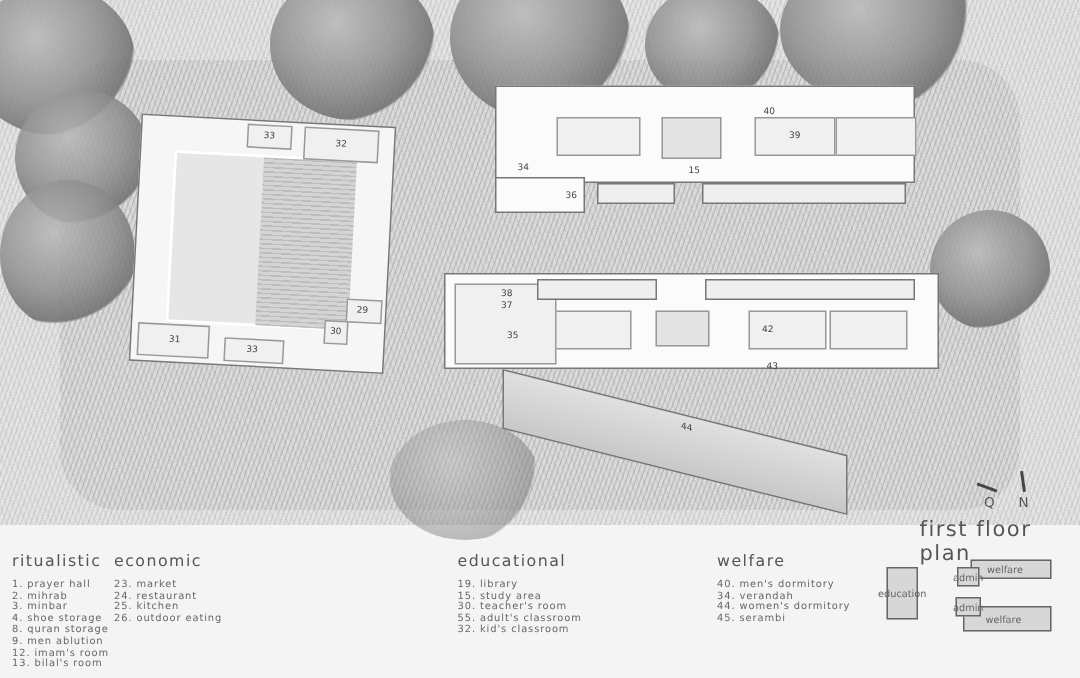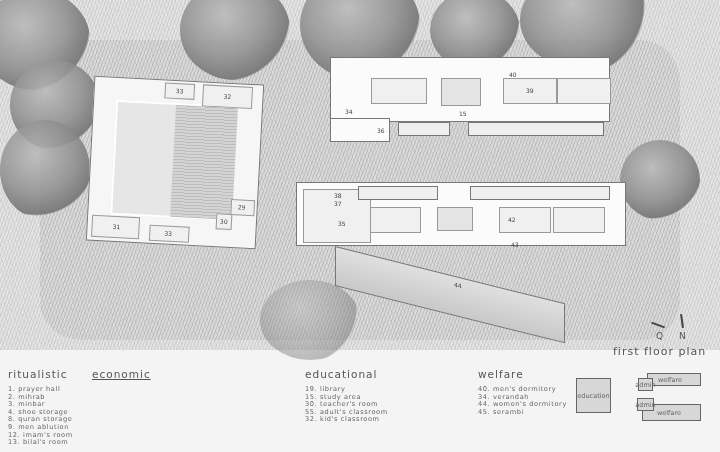--- a/index.html
+++ b/index.html
@@ -13,21 +13,21 @@
       repeating-linear-gradient(70deg, rgba(140,140,140,.25) 0 1px, rgba(0,0,0,0) 1px 4px),
       #d6d6d6; filter: blur(.3px); }
   .bldg { position: absolute; background: #fbfbfb; border: 1px solid #777; }
   .room { position: absolute; background: #f0f0f0; border: 1px solid #999; }
   .court { position: absolute; background: #e6e6e6; border: 2px solid #fff; }
   .prayer { position: absolute; background: repeating-linear-gradient(0deg,#bdbdbd 0 1px,#d4d4d4 1px 3px); }
   .rlabel { position: absolute; font-size: 6px; color: #444; }
   .legend-col { position: absolute; top: 368px; }
   .legend-col h3 { font-weight: normal; font-size: 10.5px; letter-spacing: 1px; color: #555; margin-bottom: 6px; }
   .legend-col li { list-style: none; font-size: 6.6px; letter-spacing: .6px; color: #666; line-height: 7.6px; white-space: nowrap; }
-  .plan-title { position: absolute; left: 613px; top: 345px; font-size: 11px; letter-spacing: 1px; color: #555; }
+  .plan-title { position: absolute; left: 613px; top: 345px; font-size: 14px; letter-spacing: 1px; color: #555; }
   .compass { position: absolute; font-size: 9px; color: #555; }
   .kbox { position: absolute; background: #d7d7d7; border: 1px solid #666; font-size: 6.5px; color: #666; display:flex; align-items:center; justify-content:center; }
 </style>
 </head>
 <body>
 
 <div id="canvas">
 
   <div class="grass" style="left:0;top:0;width:720px;height:350px;opacity:.55;"></div>
   <div class="grass" style="left:40px;top:40px;width:640px;height:300px;opacity:.6;border-radius:40px;"></div>
@@ -116,22 +116,28 @@
       <li>1.   prayer hall</li>
       <li>2.   mihrab</li>
       <li>3.   minbar</li>
       <li>4.   shoe storage</li>
       <li>8.   quran storage</li>
       <li>9.   men ablution</li>
       <li>12. imam's room</li>
       <li>13. bilal's room</li>
     </ul>
   </div>
-  <div class="legend-col" style="left:92px;text-decoration:underline;">
+  <div class="legend-col" style="left:76px;">
     <h3>economic</h3>
+    <ul>
+      <li>23. market</li>
+      <li>24. restaurant</li>
+      <li>25. kitchen</li>
+      <li>26. outdoor eating</li>
+    </ul>
   </div>
   <div class="legend-col" style="left:273px;margin-left:32px;">
     <h3>educational</h3>
     <ul>
       <li>19. library</li>
       <li>15. study area</li>
       <li>30. teacher's room</li>
       <li>55. adult's classroom</li>
       <li>32. kid's classroom</li>
     </ul>
@@ -139,18 +145,18 @@
   <div class="legend-col" style="left:478px;">
     <h3>welfare</h3>
     <ul>
       <li>40. men's dormitory</li>
       <li>34. verandah</li>
       <li>44. women's dormitory</li>
       <li>45. serambi</li>
     </ul>
   </div>
 
-  <div class="kbox" style="left:576px;top:378px;width:35px;height:35px;">education</div>
+  <div class="kbox" style="left:591px;top:378px;width:21px;height:35px;">education</div>
   <div class="kbox" style="left:647px;top:373px;width:54px;height:13px;justify-content:flex-start;padding-left:10px;">welfare</div>
   <div class="kbox" style="left:638px;top:378px;width:15px;height:13px;">admin</div>
   <div class="kbox" style="left:642px;top:404px;width:59px;height:17px;justify-content:flex-start;padding-left:14px;">welfare</div>
   <div class="kbox" style="left:637px;top:398px;width:17px;height:13px;">admin</div>
 </div>
 
 </body></html>

